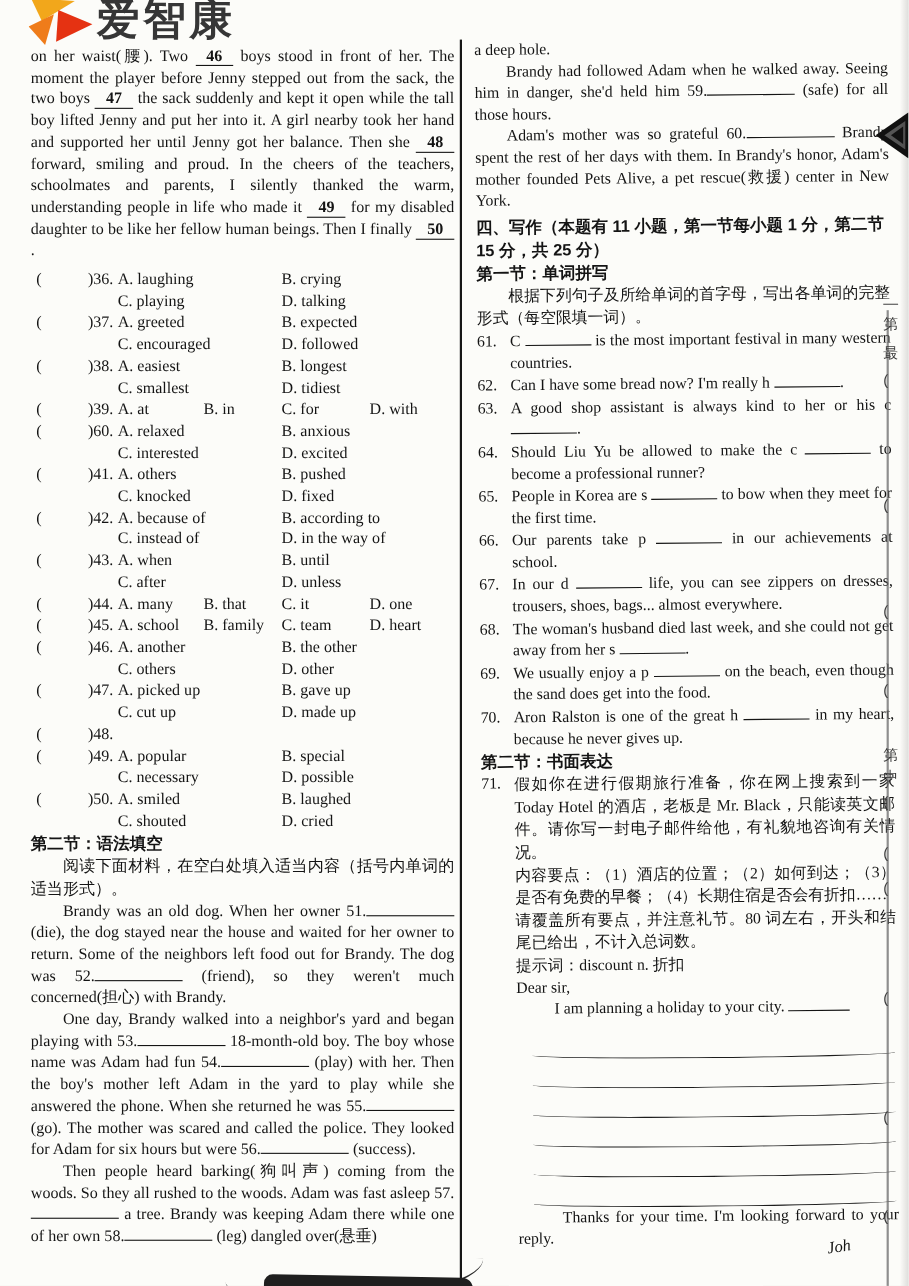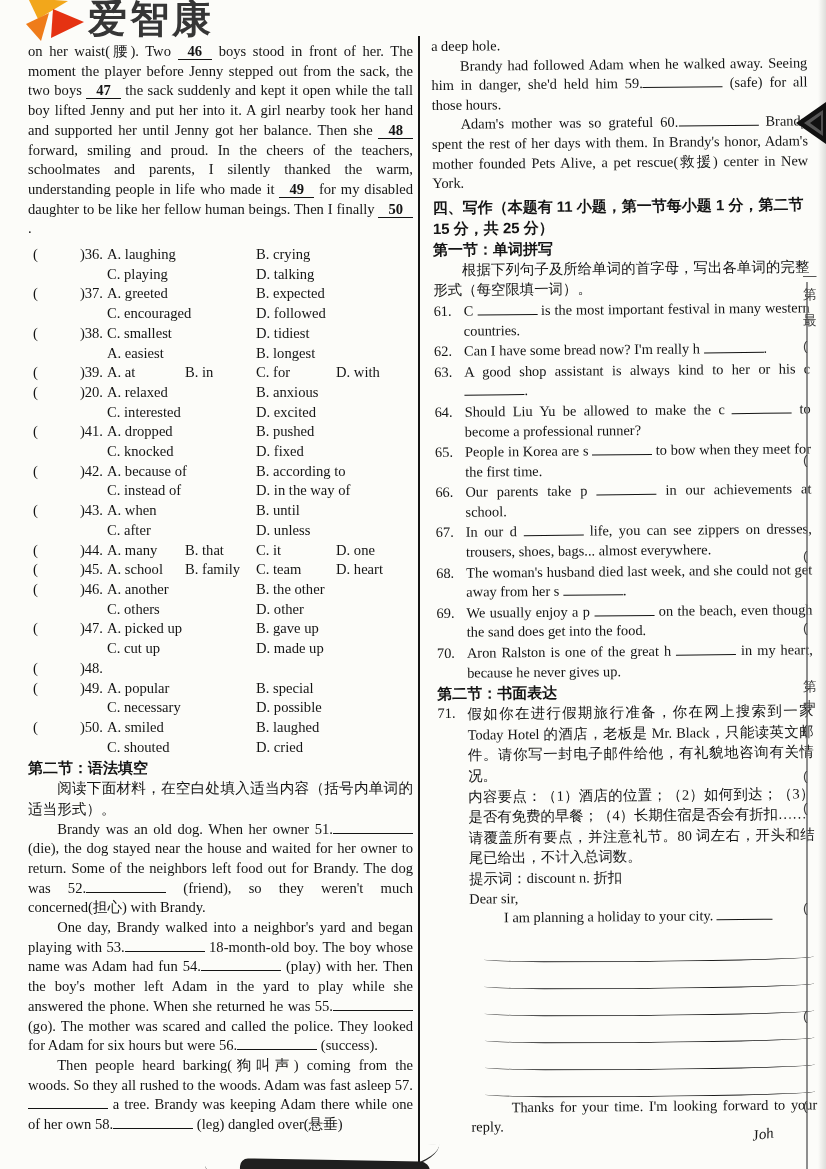--- a/index.html
+++ b/index.html
@@ -117,67 +117,67 @@
             </div>
           </div>
         </div>
         <div class="mcq-row">
           <span class="mcq-prefix">
             <span>(</span>
             <span>)38.</span>
           </span>
           <div class="mcq-opts">
             <div class="mcq-line two">
+              <span class="opt">A. easiest</span>
+              <span class="opt">B. longest</span>
+            </div>
+            <div class="mcq-line two">
               <span class="opt">C. smallest</span>
               <span class="opt">D. tidiest</span>
-            </div>
-            <div class="mcq-line two">
-              <span class="opt">A. easiest</span>
-              <span class="opt">B. longest</span>
             </div>
           </div>
         </div>
         <div class="mcq-row">
           <span class="mcq-prefix">
             <span>(</span>
             <span>)39.</span>
           </span>
           <div class="mcq-opts">
             <div class="mcq-line four">
               <span class="opt">A. at</span>
               <span class="opt">B. in</span>
               <span class="opt">C. for</span>
               <span class="opt">D. with</span>
             </div>
           </div>
         </div>
         <div class="mcq-row">
           <span class="mcq-prefix">
             <span>(</span>
-            <span>)20.</span>
+            <span>)60.</span>
           </span>
           <div class="mcq-opts">
             <div class="mcq-line two">
               <span class="opt">A. relaxed</span>
               <span class="opt">B. anxious</span>
             </div>
             <div class="mcq-line two">
               <span class="opt">C. interested</span>
               <span class="opt">D. excited</span>
             </div>
           </div>
         </div>
         <div class="mcq-row">
           <span class="mcq-prefix">
             <span>(</span>
             <span>)41.</span>
           </span>
           <div class="mcq-opts">
             <div class="mcq-line two">
-              <span class="opt">A. dropped</span>
+              <span class="opt">A. others</span>
               <span class="opt">B. pushed</span>
             </div>
             <div class="mcq-line two">
               <span class="opt">C. knocked</span>
               <span class="opt">D. fixed</span>
             </div>
           </div>
         </div>
         <div class="mcq-row">
           <span class="mcq-prefix">

